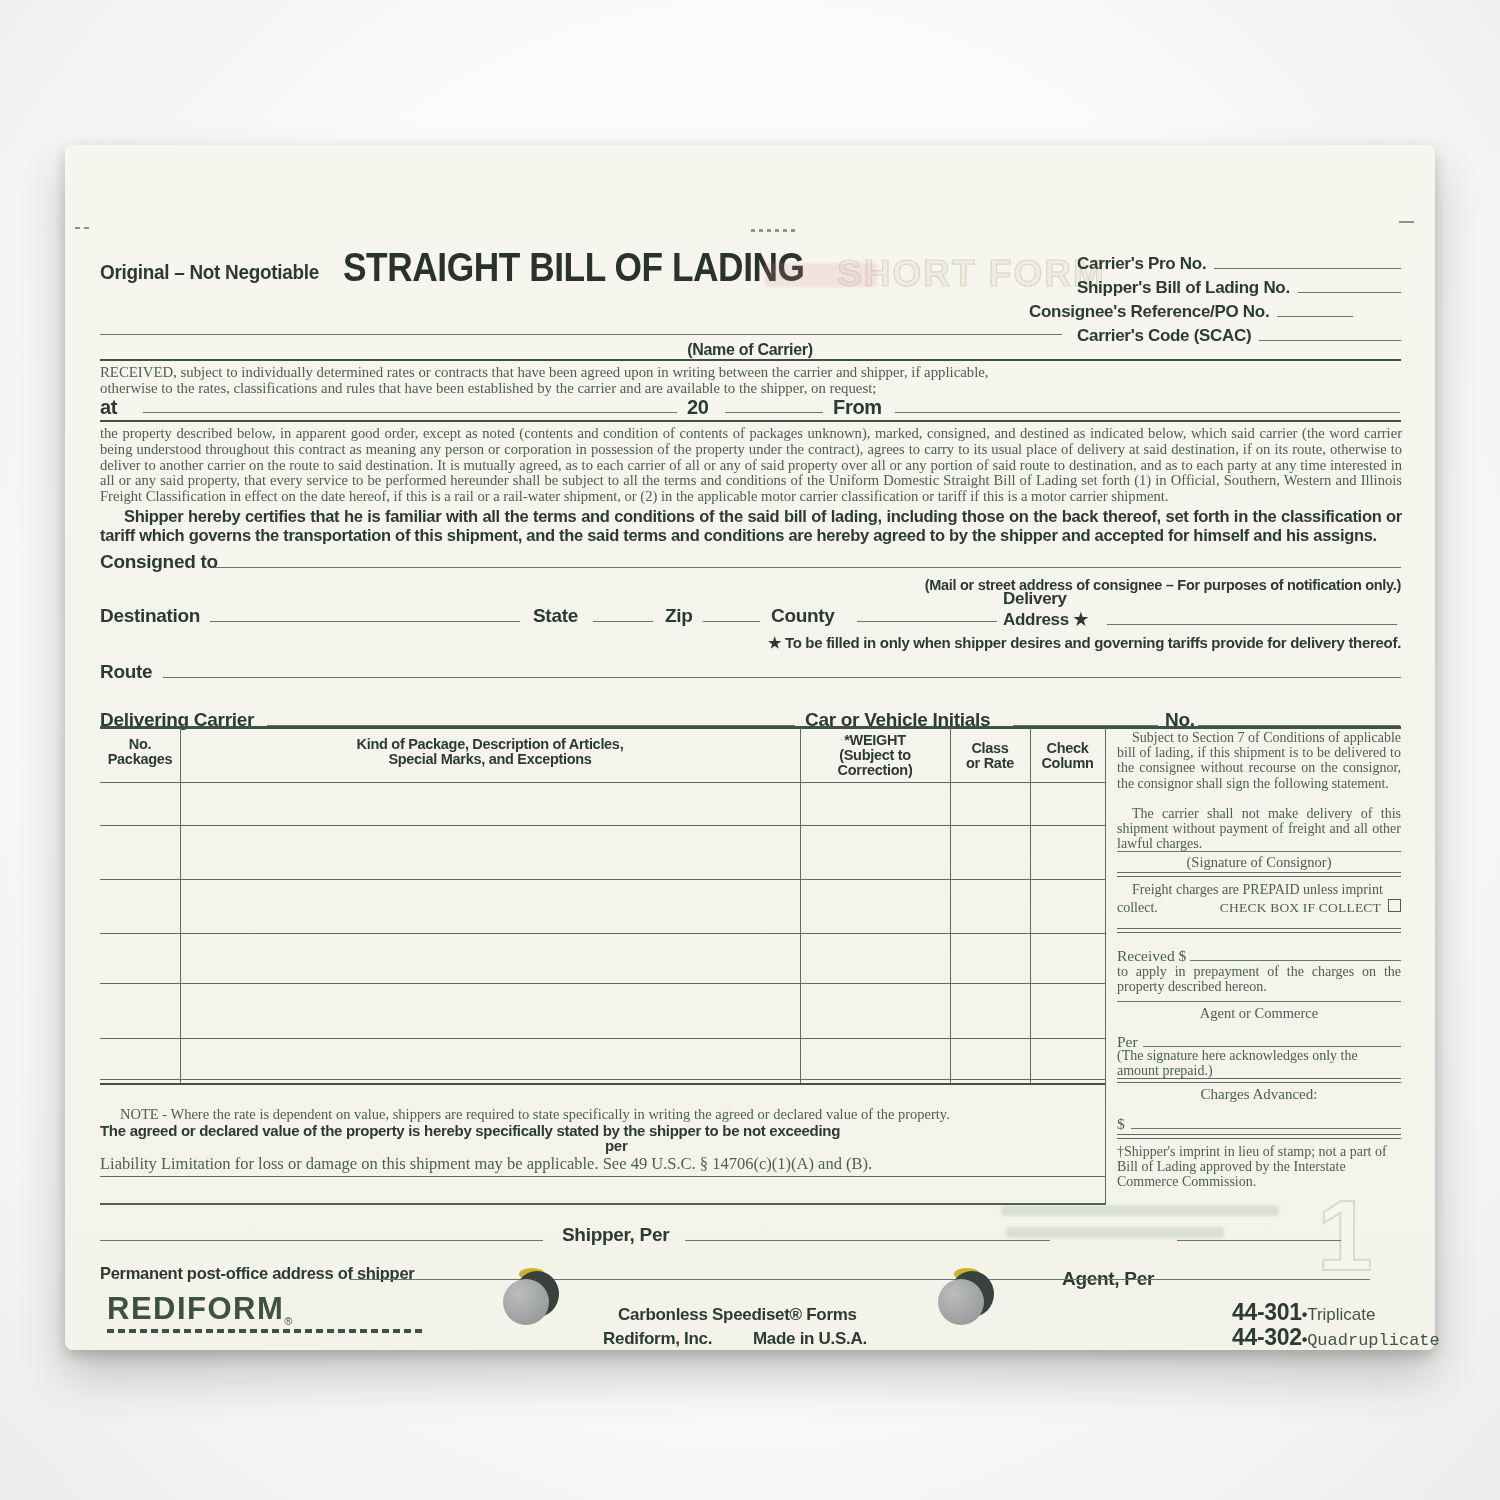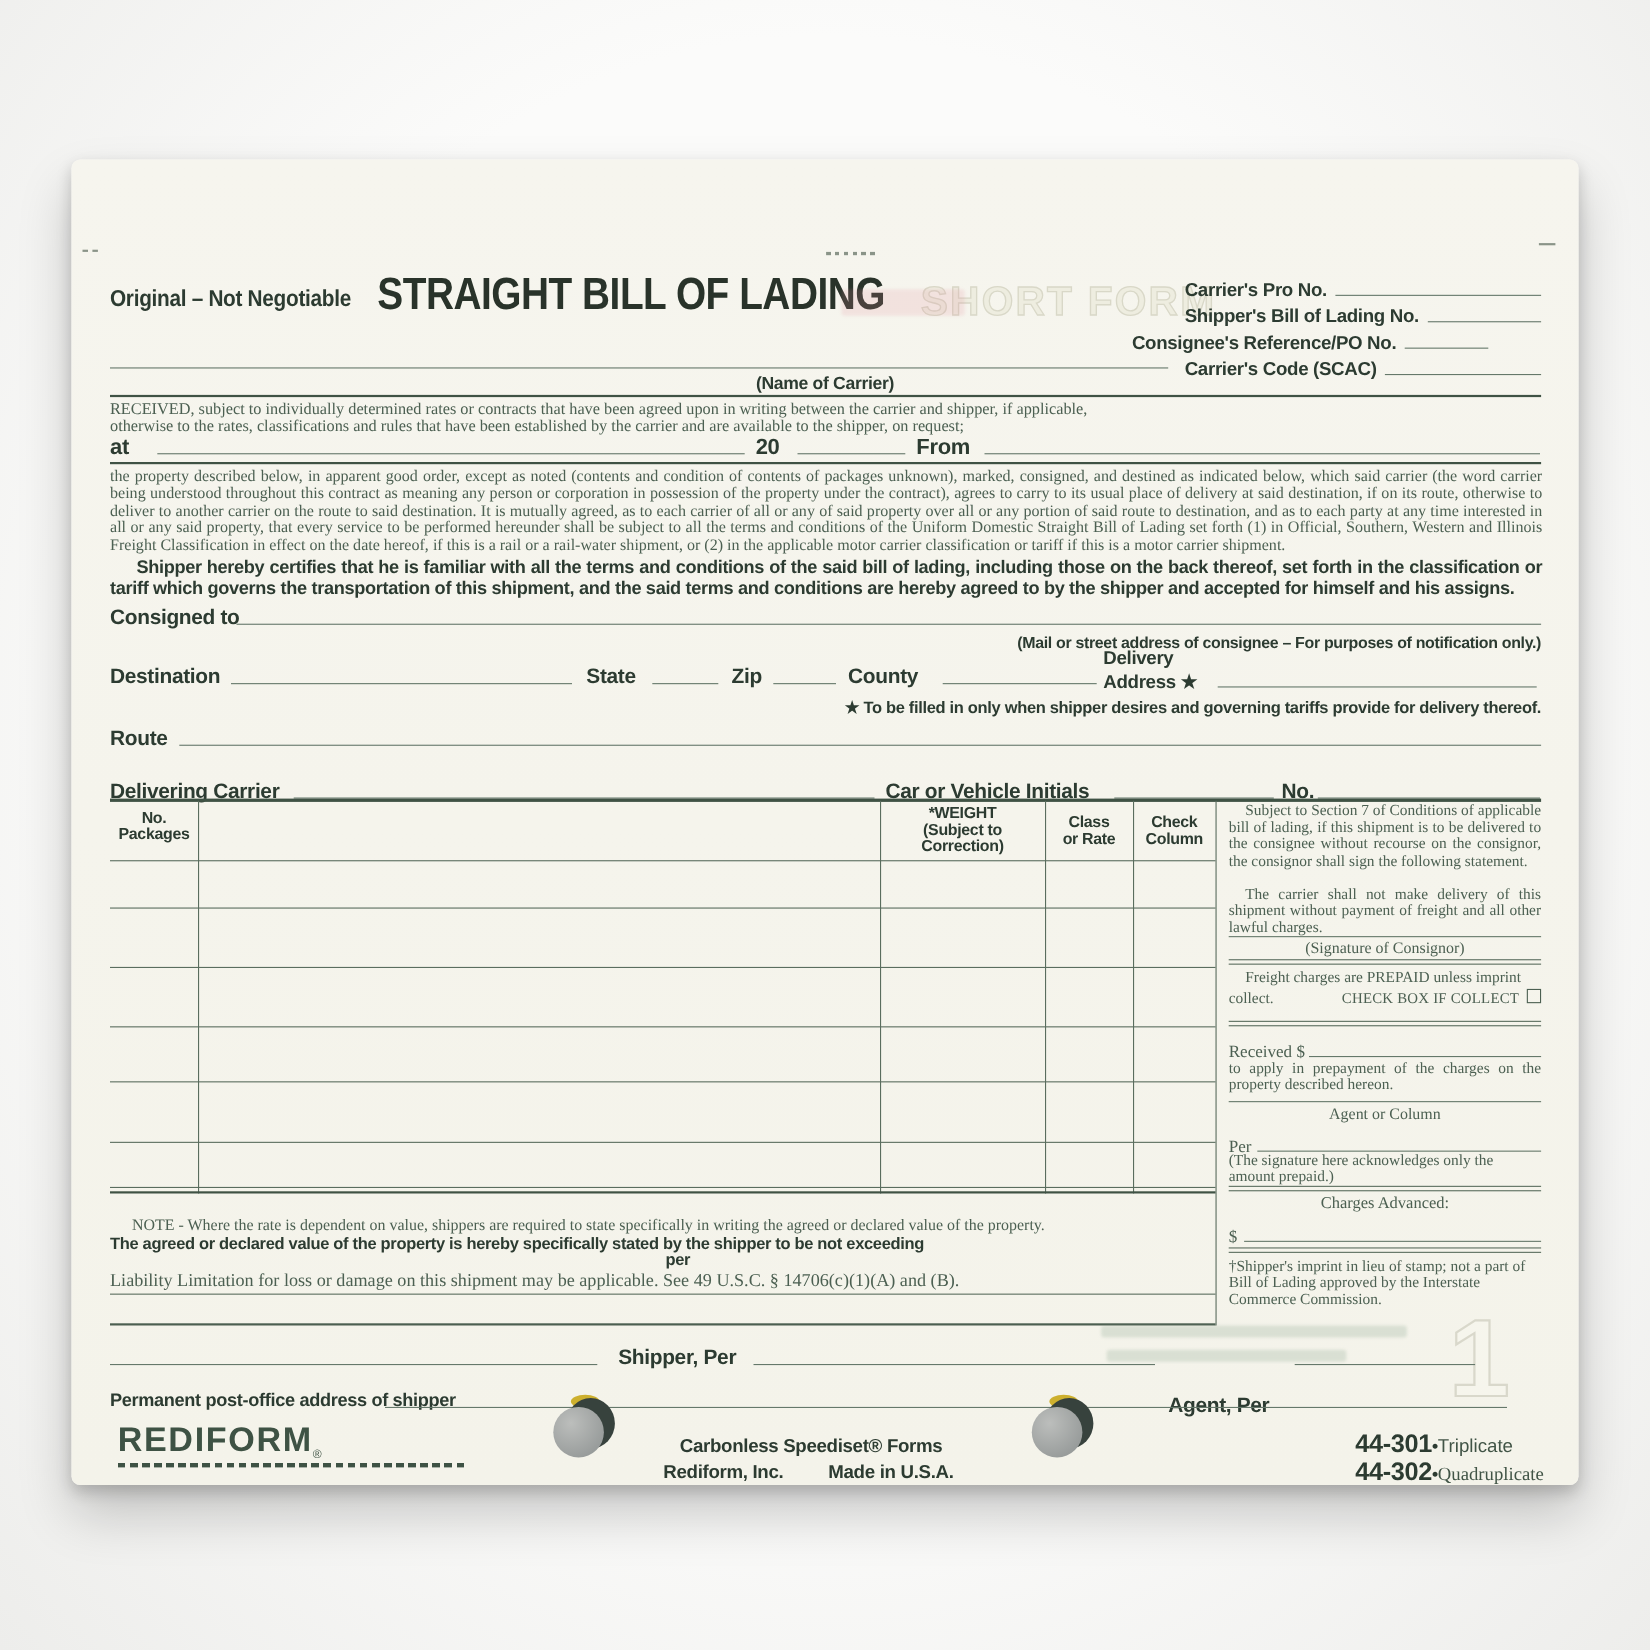--- a/index.html
+++ b/index.html
@@ -114,20 +114,22 @@
 
   <div class="a hr" style="left:35px;top:581px;width:1301px;height:2.5px"></div>
   <div class="a vr" style="left:115px;top:583px;height:357px"></div>
   <div class="a vr" style="left:735px;top:583px;height:357px"></div>
   <div class="a vr" style="left:885px;top:583px;height:357px"></div>
   <div class="a vr" style="left:965px;top:583px;height:357px"></div>
   <div class="a vr" style="left:1040px;top:583px;height:477px"></div>
 
   <div class="a b pre ctr" style="left:35px;top:592px;width:80px;font-size:14.5px;line-height:15px">No.
 Packages</div>
+  <div class="a b pre ctr" style="left:115px;top:592px;width:620px;font-size:14.5px;line-height:15px">Kind of Package, Description of Articles,
+Special Marks, and Exceptions</div>
   <div class="a b pre ctr" style="left:735px;top:588px;width:150px;font-size:14.5px;line-height:15px">*WEIGHT
 (Subject to
 Correction)</div>
   <div class="a b pre ctr" style="left:885px;top:596px;width:80px;font-size:14.5px;line-height:15px">Class
 or Rate</div>
   <div class="a b pre ctr" style="left:965px;top:596px;width:75px;font-size:14.5px;line-height:15px">Check
 Column</div>
 
   <div class="a" style="left:35px;top:637px;width:1005px;height:1.2px;background:#5a6d5e"></div>
   <div class="a" style="left:35px;top:680px;width:1005px;height:1.1px;background:#5a6d5e"></div>
@@ -154,21 +156,21 @@
   </div>
   <div class="a" style="left:1052px;top:783px;width:284px;height:1.1px;background:#5a6d5e"></div>
   <div class="a" style="left:1052px;top:787px;width:284px;height:1.1px;background:#5a6d5e"></div>
 
   <div class="a frow" style="left:1052px;top:800px;width:284px">
     <span class="sw" style="font-size:15.5px">Received $</span>
     <span class="fl" style="margin-left:4px"></span>
   </div>
   <div class="a sw" style="left:1052px;top:819px;width:284px;font-size:14px;line-height:15.2px;text-align:justify">to apply in prepayment of the charges on the property described hereon.</div>
   <div class="a ln" style="left:1052px;top:841px;width:284px;height:16px"></div>
-  <div class="a sw ctr" style="left:1052px;top:860px;width:284px;font-size:14.5px">Agent or Column</div>
+  <div class="a sw ctr" style="left:1052px;top:860px;width:284px;font-size:14.5px">Agent or Commerce</div>
 
   <div class="a frow" style="left:1052px;top:886px;width:284px">
     <span class="sw" style="font-size:15.5px">Per</span>
     <span class="fl" style="margin-left:5px"></span>
   </div>
   <div class="a sw" style="left:1052px;top:903px;width:284px;font-size:14px;line-height:15.2px">(The signature here acknowledges only the amount prepaid.)</div>
   <div class="a" style="left:1052px;top:933px;width:284px;height:1.1px;background:#5a6d5e"></div>
   <div class="a" style="left:1052px;top:937px;width:284px;height:1.1px;background:#5a6d5e"></div>
   <div class="a sw ctr" style="left:1052px;top:941px;width:284px;font-size:15px">Charges Advanced:</div>
 
@@ -218,16 +220,16 @@
   </div>
 
   <div class="a b" style="left:553px;top:1160px;font-size:17px">Carbonless Speediset® Forms</div>
   <div class="a b" style="left:538px;top:1184px;font-size:17px">Rediform, Inc.</div>
   <div class="a b" style="left:688px;top:1184px;font-size:17px">Made in U.S.A.</div>
 
   <div class="a" style="left:1167px;top:1154px;white-space:nowrap">
     <span class="b" style="font-size:23px">44-301</span><span class="b" style="font-size:16px">•</span><span style="font-family:'Liberation Sans',sans-serif;font-size:17px;color:#41544б;color:#415446">Triplicate</span>
   </div>
   <div class="a" style="left:1167px;top:1179px;white-space:nowrap">
-    <span class="b" style="font-size:23px">44-302</span><span class="b" style="font-size:16px">•</span><span style="font-family:Liberation Serif, serif;font-size:17px;color:#415446">Quadruplicate</span>
+    <span class="b" style="font-size:23px">44-302</span><span class="b" style="font-size:16px">•</span><span style="font-family:Liberation Mono, monospace;font-size:17px;color:#415446">Quadruplicate</span>
   </div>
 
 </div>
 
 </body></html>

